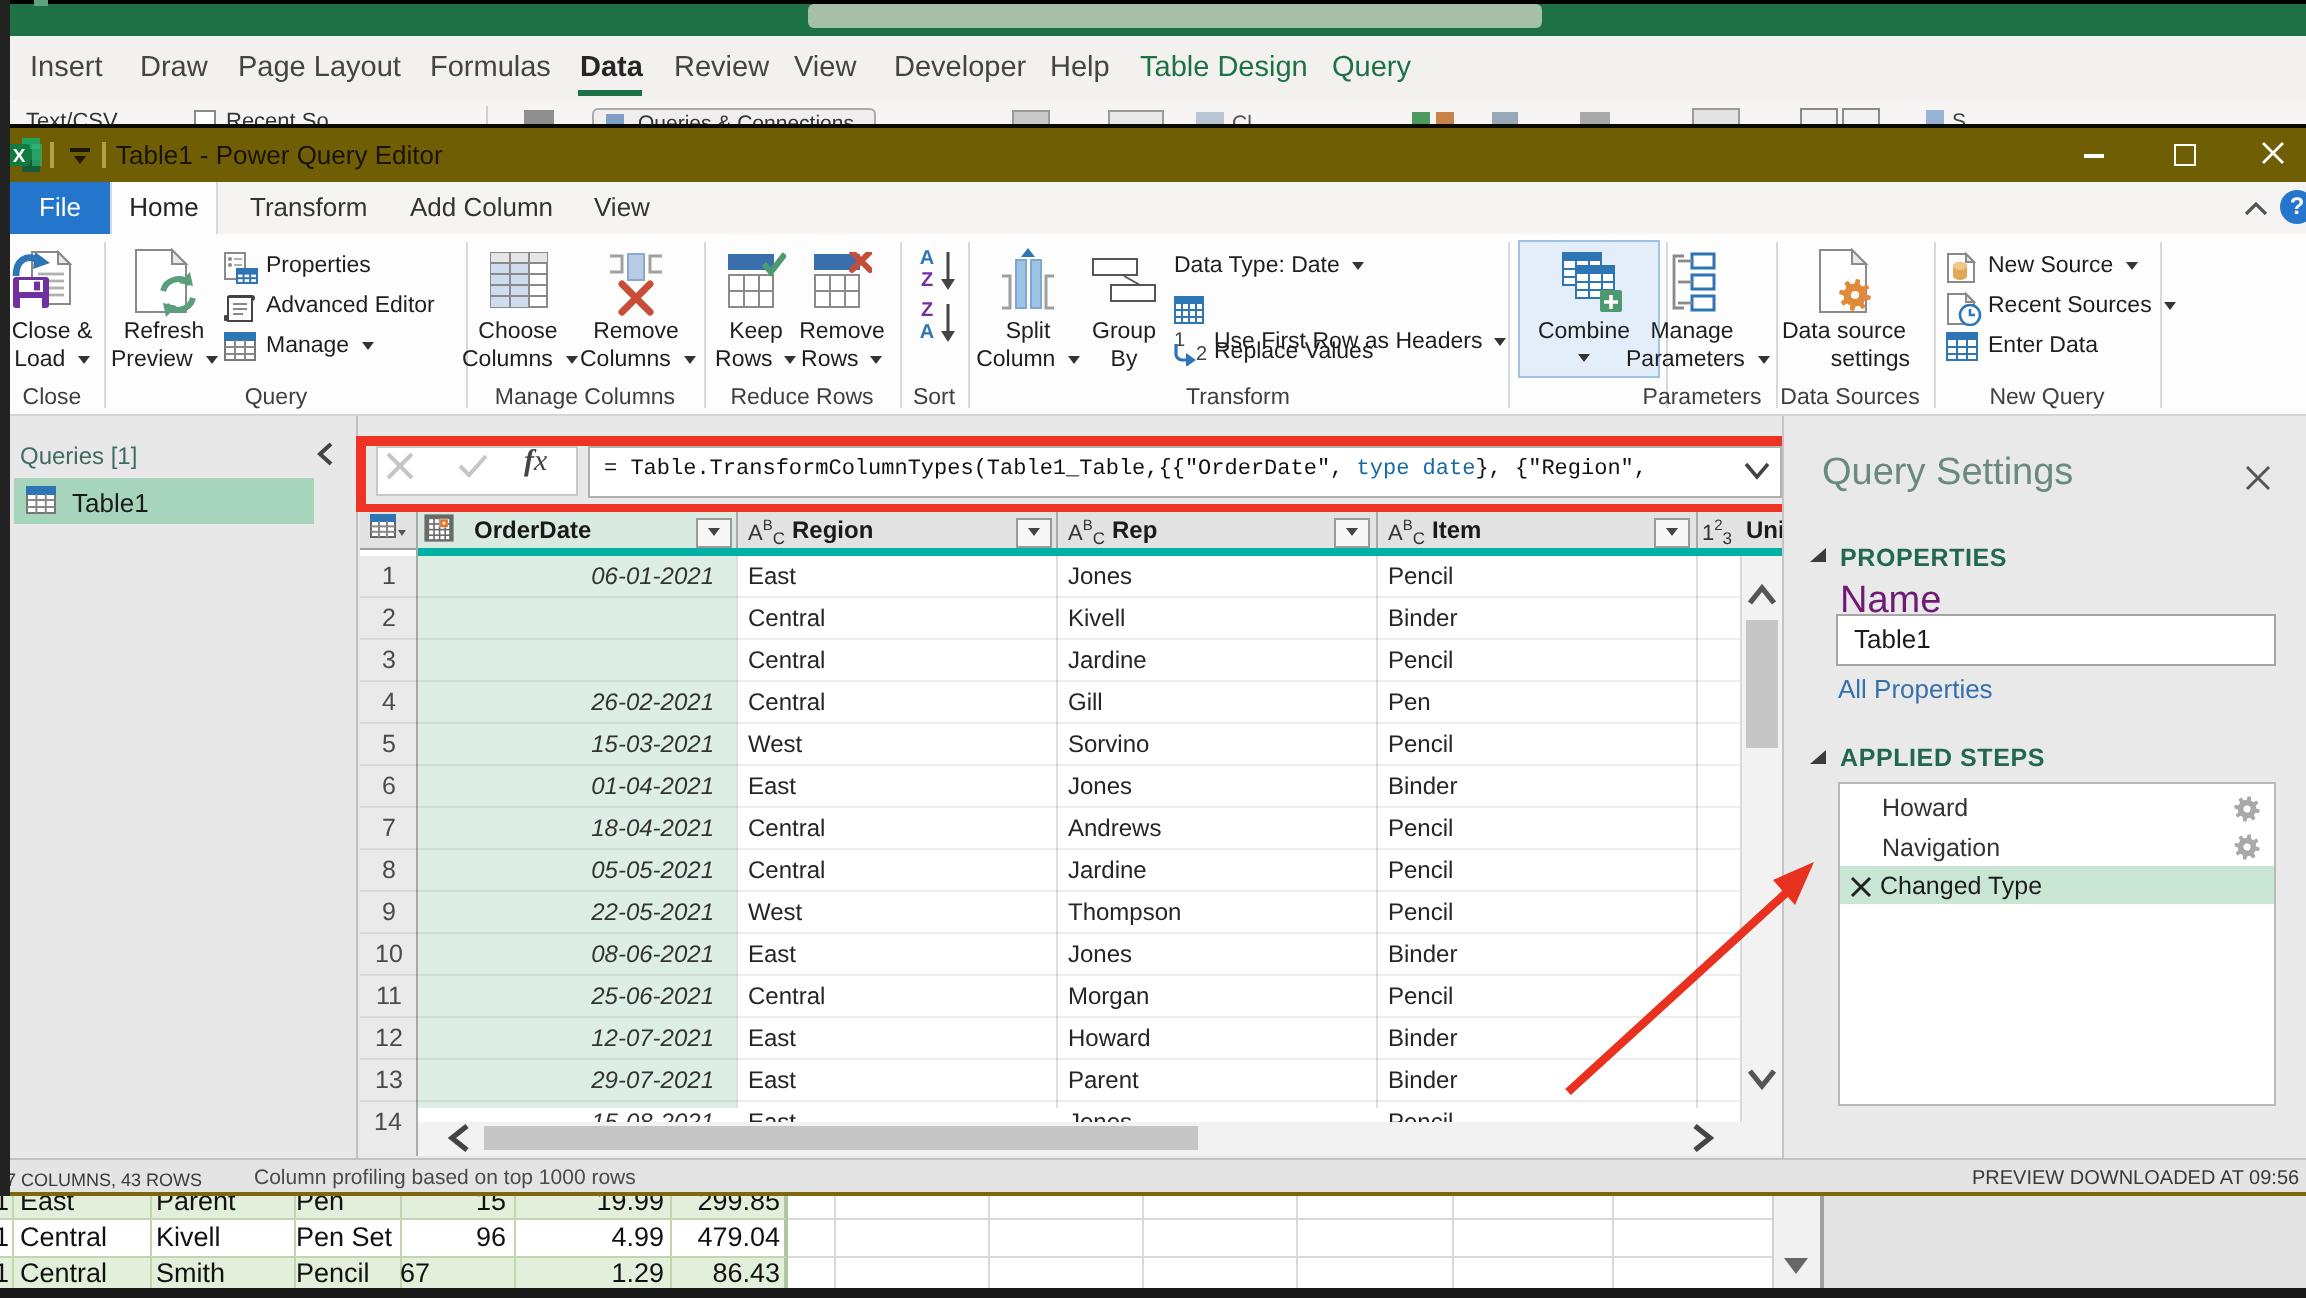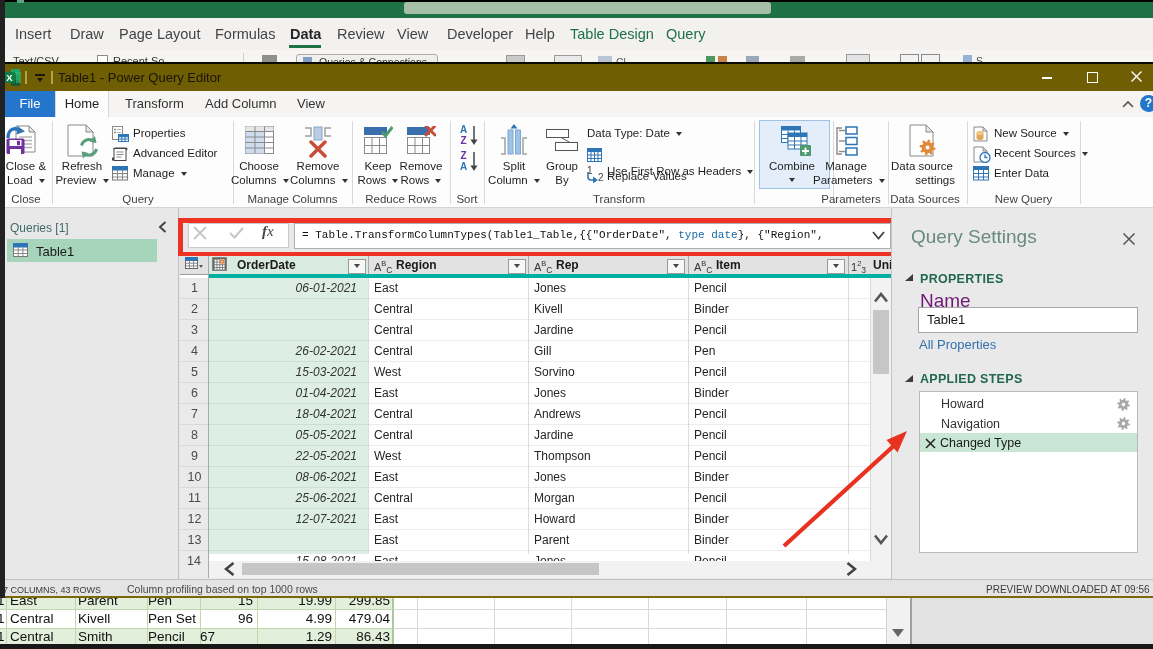--- a/index.html
+++ b/index.html
@@ -530,20 +530,21 @@
     </div>
   <div class="row" style="top:231px;">
       <span class="rn">12</span>
       <span class="c1">12-07-2021</span>
       <span class="c2">East</span>
       <span class="c3">Howard</span>
       <span class="c4">Binder</span>
     </div>
   <div class="row" style="top:252px;">
       <span class="rn">13</span>
+      <span class="c1">29-07-2021</span>
       <span class="c2">East</span>
       <span class="c3">Parent</span>
       <span class="c4">Binder</span>
     </div>
   <div class="row" style="top:273px;">
       <span class="c1">15-08-2021</span>
       <span class="c2">East</span>
       <span class="c3">Jones</span>
       <span class="c4">Pencil</span>
     </div>

